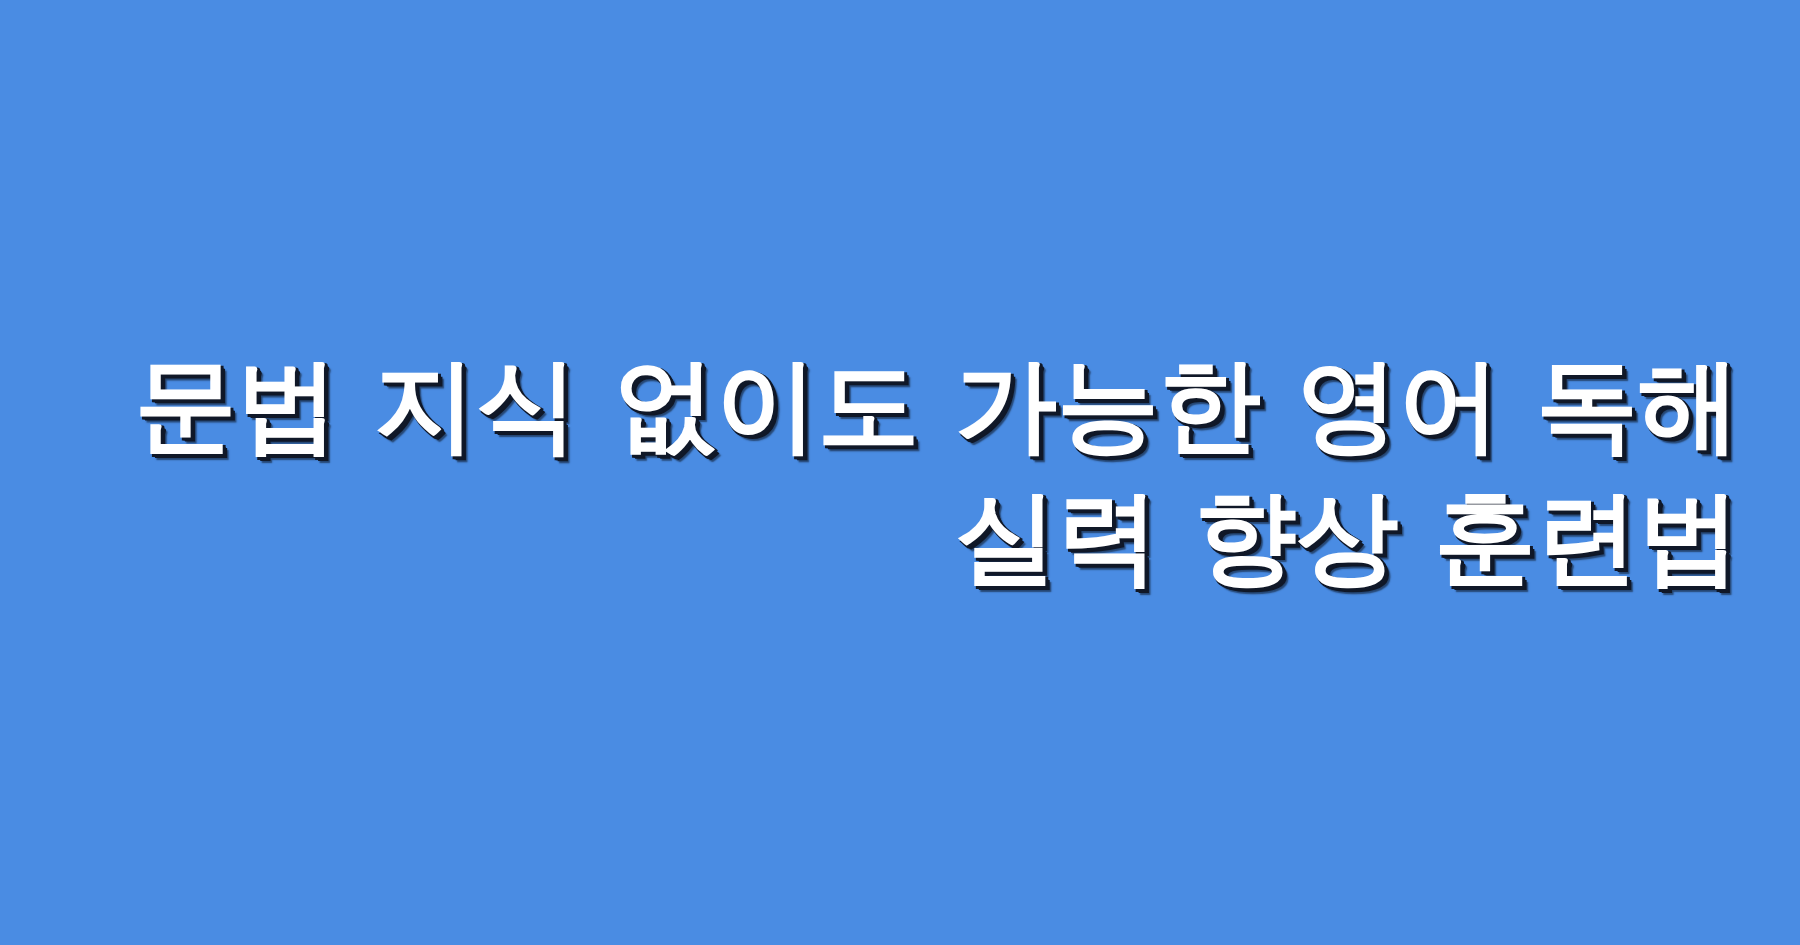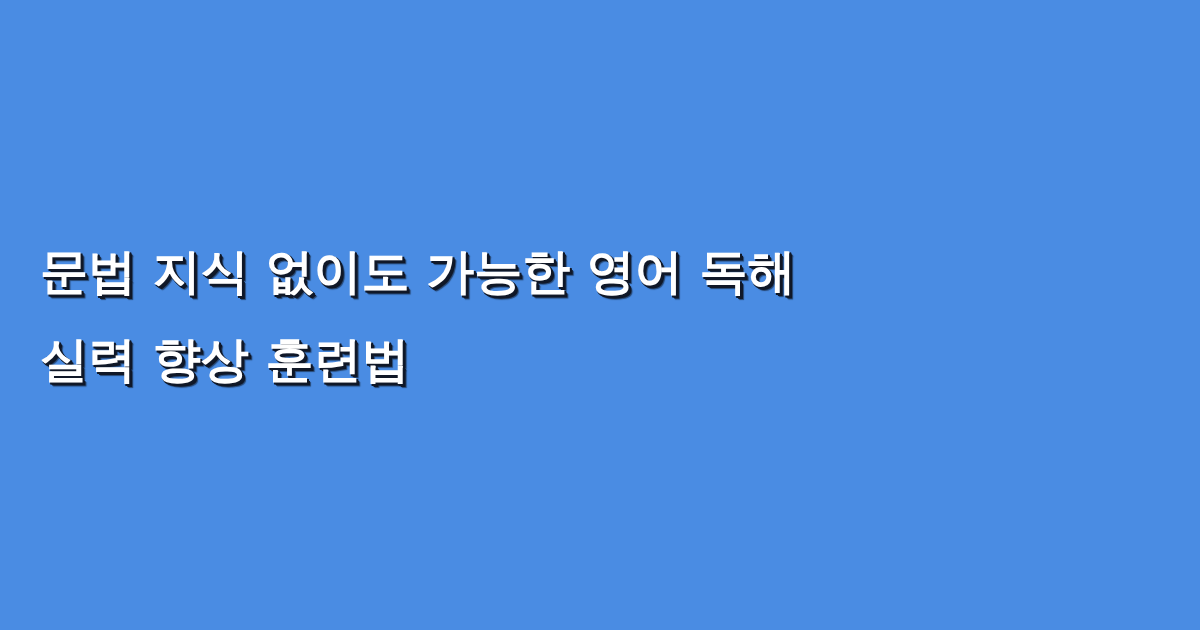--- a/index.html
+++ b/index.html
@@ -47,16 +47,16 @@
       4px 4px 1px rgba(8, 12, 22, 0.55);
     white-space: pre-line;
     word-break: keep-all;
   }
 </style>
 </head>
 <body style="width: 1200px; height: 630px;">
 
 <div id="og-card" style="background-color: rgb(74, 140, 227); width: 1200px; height: 630px;">
 
-  <h1 id="card-title" style="color: rgb(255, 255, 255); font-size: 48px; line-height: 88px; text-align: left; text-shadow: rgb(16, 24, 40) 2px 2px 0px, rgb(16, 24, 40) 3px 3px 0px, rgb(16, 24, 40) 1px 2px 0px, rgb(16, 24, 40) 2px 1px 0px, rgba(8, 12, 22, 0.55) 4px 4px 1px;">문법 지식 없이도 가능한 영어 독해
+  <h1 id="card-title" style="color: rgb(255, 255, 255); font-size: 68px; line-height: 88px; text-align: right; text-shadow: rgb(16, 24, 40) 2px 2px 0px, rgb(16, 24, 40) 3px 3px 0px, rgb(16, 24, 40) 1px 2px 0px, rgb(16, 24, 40) 2px 1px 0px, rgba(8, 12, 22, 0.55) 4px 4px 1px;">문법 지식 없이도 가능한 영어 독해
 실력 향상 훈련법</h1>
 
 </div>
 
 </body></html>

